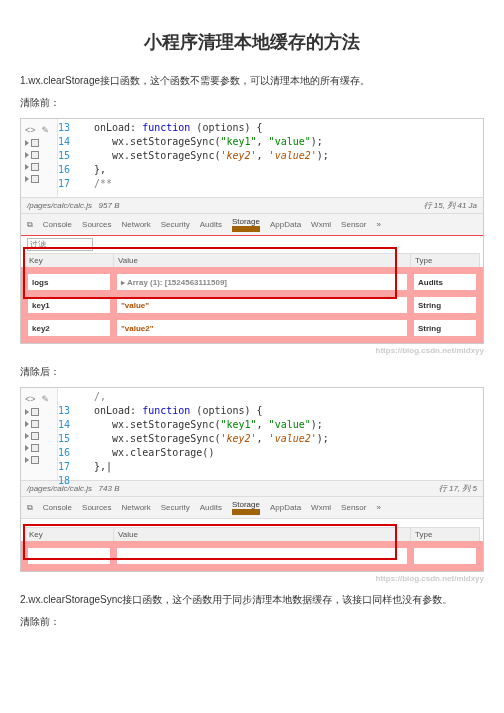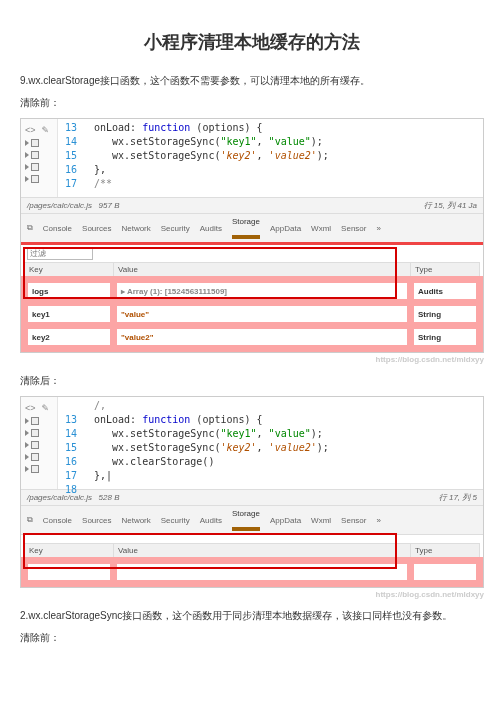--- a/index.html
+++ b/index.html
@@ -53,21 +53,21 @@
     border-left: 4px solid #888;
   }
   .sq {
     width: 6px; height: 6px;
     border: 1px solid #888;
     background: #eee;
   }
   .linenos {
     width: 26px;
     padding: 2px 6px 2px 0;
-    text-align: center;
+    text-align: left;
     color: #2b91d5;
     font-family: Consolas, monospace;
     font-size: 10px;
     line-height: 14px;
   }
   .code {
     flex: 1;
     font-family: Consolas, monospace;
     font-size: 10px;
     line-height: 14px;
@@ -97,26 +97,26 @@
     background: #f3f3f3;
     border-top: 1px solid #ddd;
     padding: 3px 6px;
     font-size: 8px;
     color: #666;
     align-items: center;
   }
   .devtools-tabs span { }
   .devtools-tabs .active {
     color: #333;
-    border-bottom: 4px solid #a16207;
-    padding-bottom: 9px;
+    border-bottom: 6px solid #a16207;
+    padding-bottom: 0;
   }
   .filter-row {
     background: #fff;
-    border-top: 3px solid #ef4444;
+    border-top: 1px solid #ef4444;
     padding: 2px 6px;
   }
   .filter-input {
     width: 60px;
     font-size: 8px;
     border: 1px solid #bbb;
     padding: 1px 2px;
     color: #888;
   }
   .storage-table {
@@ -161,21 +161,21 @@
     padding: 2px 4px;
     font-size: 9px;
     color: #888;
   }
 </style>
 </head>
 <body>
 
 <h1>小程序清理本地缓存的方法</h1>
 
-<div class="para">9.wx.clearStorage接口函数，这个函数不需要参数，可以清理本地的所有缓存。</div>
+<div class="para">1.wx.clearStorage接口函数，这个函数不需要参数，可以清理本地的所有缓存。</div>
 <div class="para">清除前：</div>
 
 <div class="ide-block" style="position:relative;">
   <div class="ide-top">
     <div class="gutter">
       <div class="ide-icons-top">
           <span>&lt;&gt;</span>
           <span>✎</span>
         </div>
       <div class="gutter-row">
@@ -296,21 +296,21 @@
       <div>18</div>
     </div>
     <div class="code"><span class="cmt">/,</span>
 <span>onLoad: </span><span class="kw">function</span><span> (options) {</span>
 <span>   wx.setStorageSync(</span><span class="str">"key1"</span><span>, </span><span class="str">"value"</span><span>);</span>
 <span>   wx.setStorageSync(</span><span class="str2">'key2'</span><span>, </span><span class="str2">'value2'</span><span>);</span>
 <span>   wx.clearStorage()</span>
 <span>},</span>|</div>
   </div>
   <div class="ide-filebar">
-    <div><span>/pages/calc/calc.js</span>&nbsp;&nbsp;&nbsp;<span>528 B</span></div>
+    <div><span>/pages/calc/calc.js</span>&nbsp;&nbsp;&nbsp;<span>743 B</span></div>
     <div>行 17, 列 5</div>
   </div>
   <div class="devtools-tabs">
     <span>⧉</span>
     <span>Console</span>
     <span>Sources</span>
     <span>Network</span>
     <span>Security</span>
     <span>Audits</span>
     <span class="active">Storage</span>

